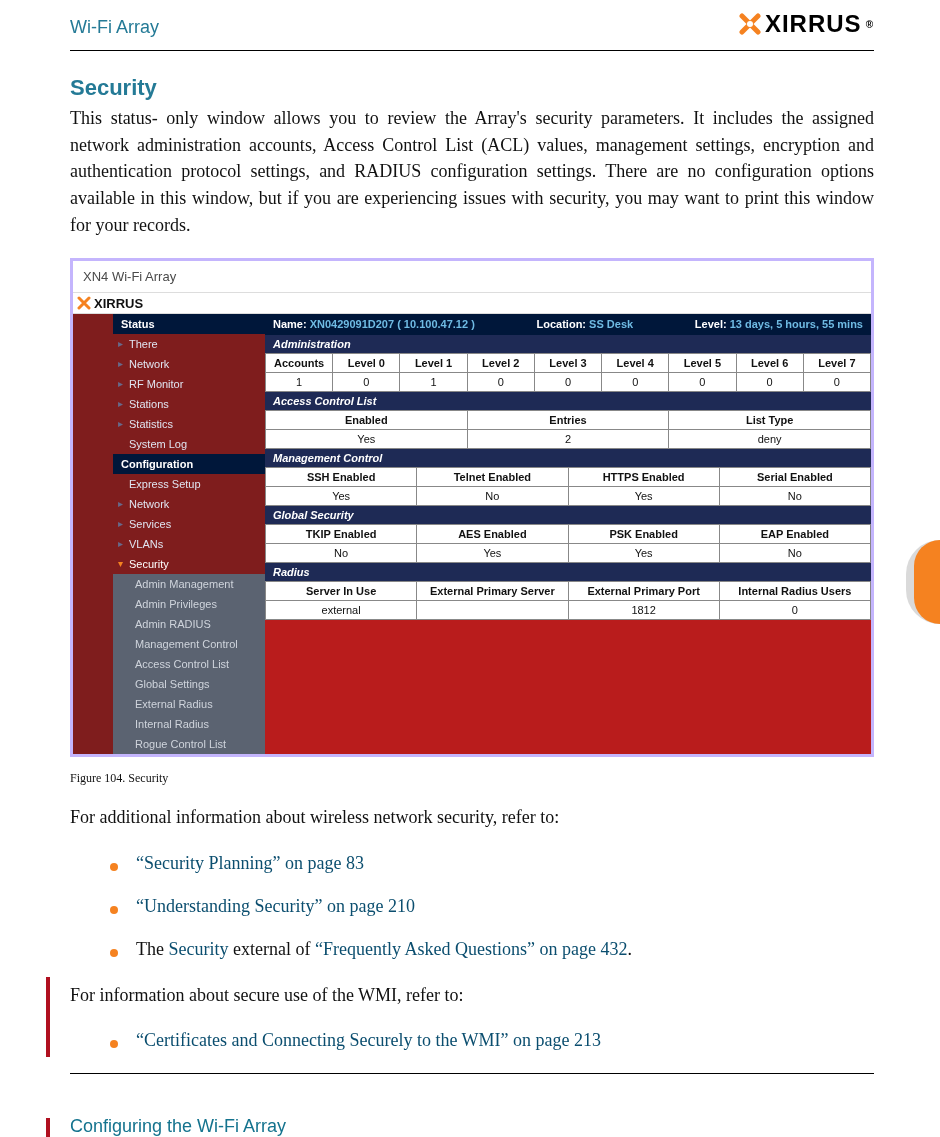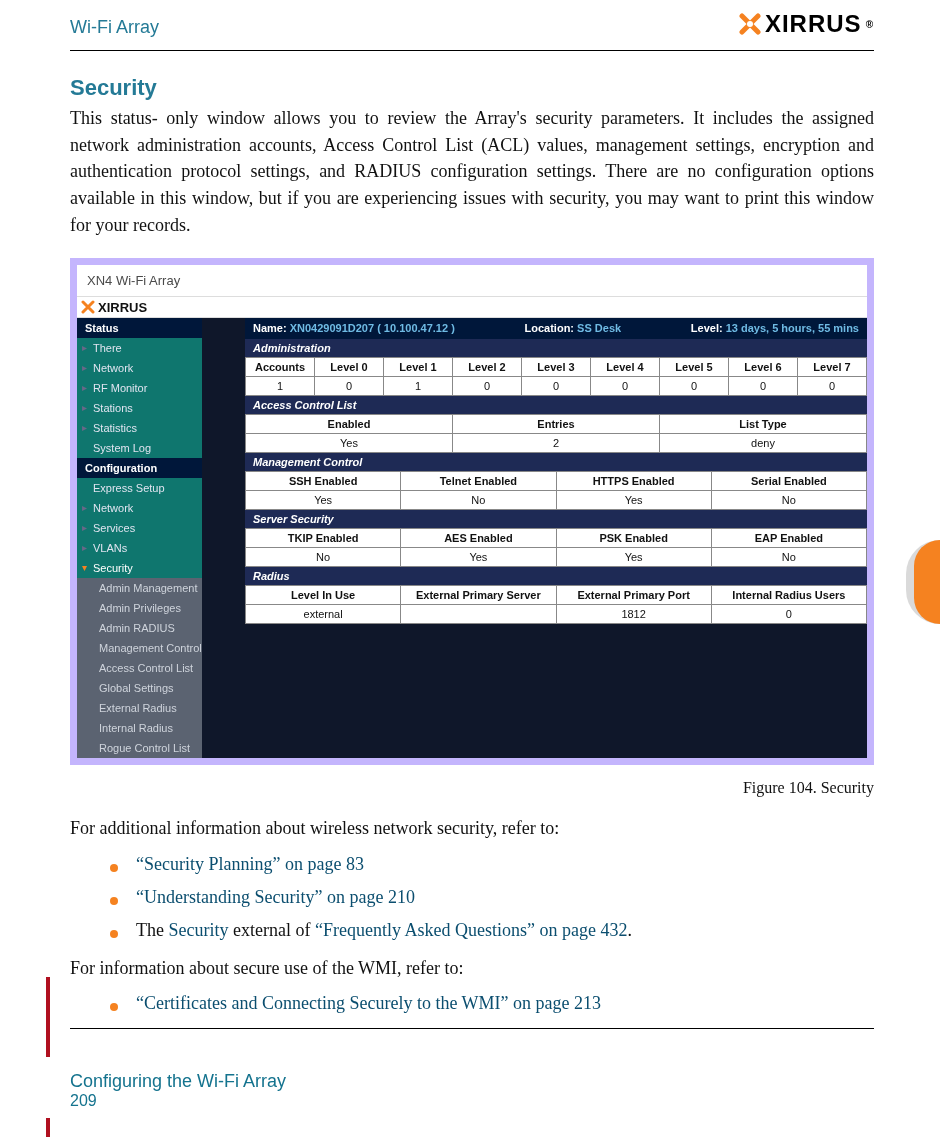--- a/index.html
+++ b/index.html
@@ -23,42 +23,42 @@
   .side-tab .shape.bg { background:#dadada; }
   .top-rule, .bottom-rule { height:1px; background:#000; margin-top:8px; }
   .top-row { display:flex; align-items:flex-end; justify-content:space-between; margin-bottom:12px; }
   .top-title { font-family:Arial,Helvetica,sans-serif; color:#247a96; font-size:18px; }
   .logo { display:flex; align-items:center; gap:4px; font-family:Arial,Helvetica,sans-serif; font-weight:900; font-size:24px; letter-spacing:1px; color:#000; }
   .logo .xi { position:relative; width:22px; height:22px; }
   .logo .xi svg { display:block; }
   .logo sup { font-size:10px; vertical-align:top; }
   .section-hdr { font-family:Arial,Helvetica,sans-serif; font-weight:bold; color:#247a96; font-size:22px; margin-top:24px; margin-bottom:4px; }
   .body-text { font-size:18px; line-height:1.48; text-align:justify; }
-  .fig-caption { text-align:right; font-size:16px; margin:14px 0 18px; }
+  .fig-caption { text-align:left; font-size:12px; margin:14px 0 18px; }
   .bullets { margin:4px 0 14px 40px; padding:0; list-style:none; }
-  .bullets li { position:relative; padding-left:26px; margin:12px 0; font-size:18px; }
+  .bullets li { position:relative; padding-left:26px; margin:22px 0; font-size:18px; }
   .bullets li::before { content:""; position:absolute; left:0; top:10px; width:8px; height:8px; border-radius:50%; background:var(--orange); }
   .link { color:var(--blue-link); }
   .red-flag { position:absolute; left:46px; width:4px; background:#b01020; }
   .red-flag.a { top:977px; height:80px; }
   .red-flag.b { top:1118px; height:24px; }
   .footer-row { display:flex; justify-content:space-between; align-items:flex-start; margin-top:42px;flex-direction:column; }
   .footer-left { font-family:Arial,Helvetica,sans-serif; color:#14738e; font-size:18px; }
   .footer-right { font-family:Liberation Sans, sans-serif; color:#14738e; font-size:16px; }
-  .screenshot-wrap { margin:20px 0 8px; border:7px solid #c4b5fd; background:#fff; font-family:Arial,Helvetica,sans-serif; }
+  .screenshot-wrap { margin:20px 0 8px; border:3px solid #c4b5fd; background:#fff; font-family:Arial,Helvetica,sans-serif; }
   .ss-title { font-size:13px; color:#4a4a4a; padding:8px 10px; border-bottom:1px solid #ddd; }
   .ss-body { display:flex; }
-  .ss-nav { width:125px; background:#0f766e; font-size:11px; color:#e0e4f0; }
+  .ss-nav { width:152px; background:#7f1d1d; font-size:11px; color:#e0e4f0;padding-left:40px; }
   .ss-nav .grp-hdr { background:#00173a; color:#fff; font-weight:bold; padding:4px 8px; font-size:11px; }
   .ss-nav .item { padding:4px 8px 4px 16px; position:relative; white-space:nowrap; }
   .ss-nav .item.caret::before { content:"\25B8"; position:absolute; left:5px; color:var(--navcaret); font-size:10px; }
   .ss-nav .item.vcaret::before { content:"\25BE"; position:absolute; left:5px; color:var(--orange); font-size:10px; }
   .ss-nav .item.sub { background:#5b6371; padding-left:22px; color:#cfd4dc; }
   .ss-nav .item.security { color:#fff; }
-  .ss-main { flex:1; font-size:11px; background:#0f172a;padding-left:43px; }
+  .ss-main { flex:1; font-size:11px; background:#b91c1c; }
   .ss-topbar { background:#00173a; color:#fff; display:flex; justify-content:space-between; padding:4px 8px 5px; font-weight:bold; font-size:11px; align-items:center; }
   .ss-topbar .kv { white-space:nowrap; }
   .ss-topbar .kv .lbl { color:#fff; }
   .ss-topbar .kv .val { color:#6fbbe4; font-weight:bold; }
   .ss-logo-small { height:20px; display:flex; align-items:center; gap:3px; font-weight:900; font-size:13px; background:#fff; color:#111; padding:0 4px; position:relative; }
   .ss-section-hdr { background:var(--table-hdr); color:#fff; font-weight:bold; padding:3px 8px; font-size:11px;font-style:italic; }
   .ss-table { width:100%; border-collapse:collapse; table-layout:fixed; }
   .ss-table th, .ss-table td { border:1px solid #888; padding:3px 4px; text-align:center; font-size:11px; background:#fff; }
   .ss-table th { background:#fff; font-weight:bold; }
 </style>
@@ -188,21 +188,21 @@
           </tr>
           <tr>
             <td>Yes</td>
             <td>No</td>
             <td>Yes</td>
             <td>No</td>
           </tr>
         </tbody>
           </table>
 
-        <div class="ss-section-hdr">Server Security</div>
+        <div class="ss-section-hdr">Global Security</div>
         <table class="ss-table">
             <tbody>
           <tr>
             <th>TKIP Enabled</th>
             <th>AES Enabled</th>
             <th>PSK Enabled</th>
             <th>EAP Enabled</th>
           </tr>
           <tr>
             <td>No</td>
@@ -210,21 +210,21 @@
             <td>Yes</td>
             <td>No</td>
           </tr>
         </tbody>
           </table>
 
         <div class="ss-section-hdr">Radius</div>
         <table class="ss-table">
             <tbody>
           <tr>
-            <th>Level In Use</th>
+            <th>Server In Use</th>
             <th>External Primary Server</th>
             <th>External Primary Port</th>
             <th>Internal Radius Users</th>
           </tr>
           <tr>
             <td>external</td>
             <td></td>
             <td>1812</td>
             <td>0</td>
           </tr>

